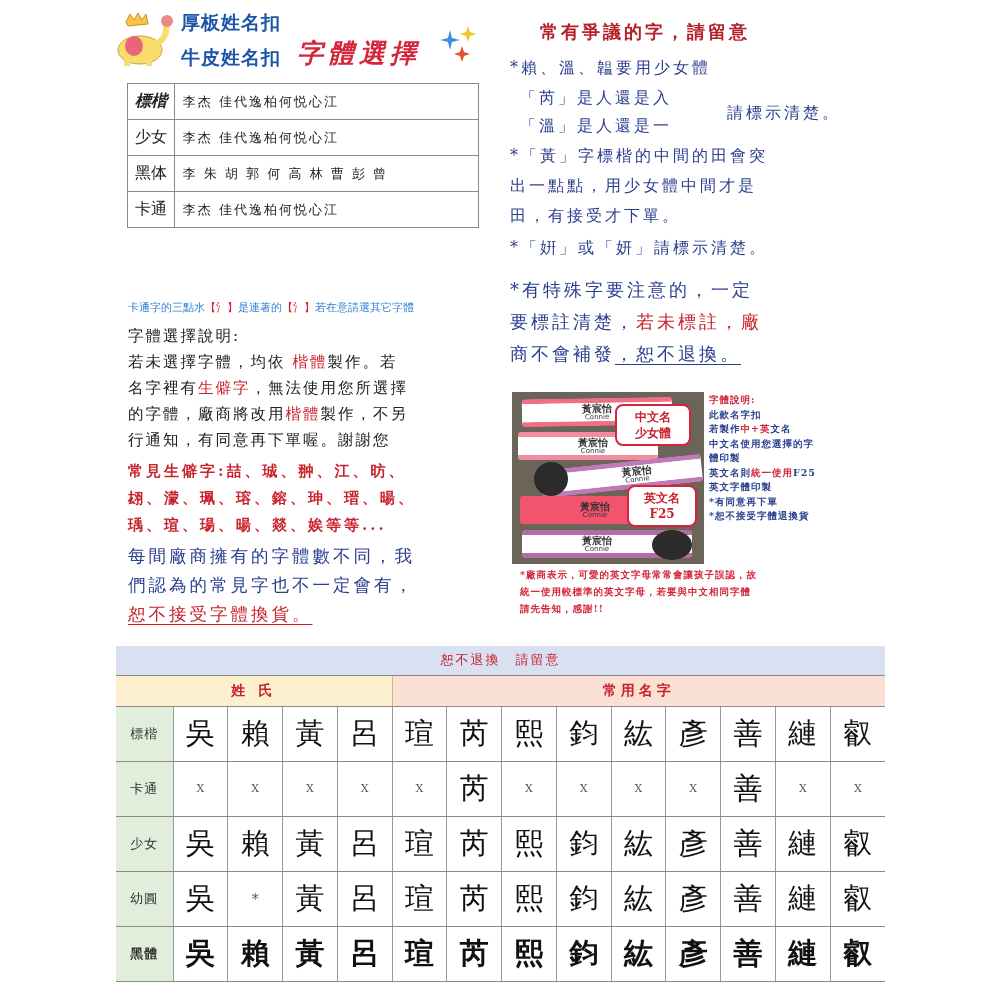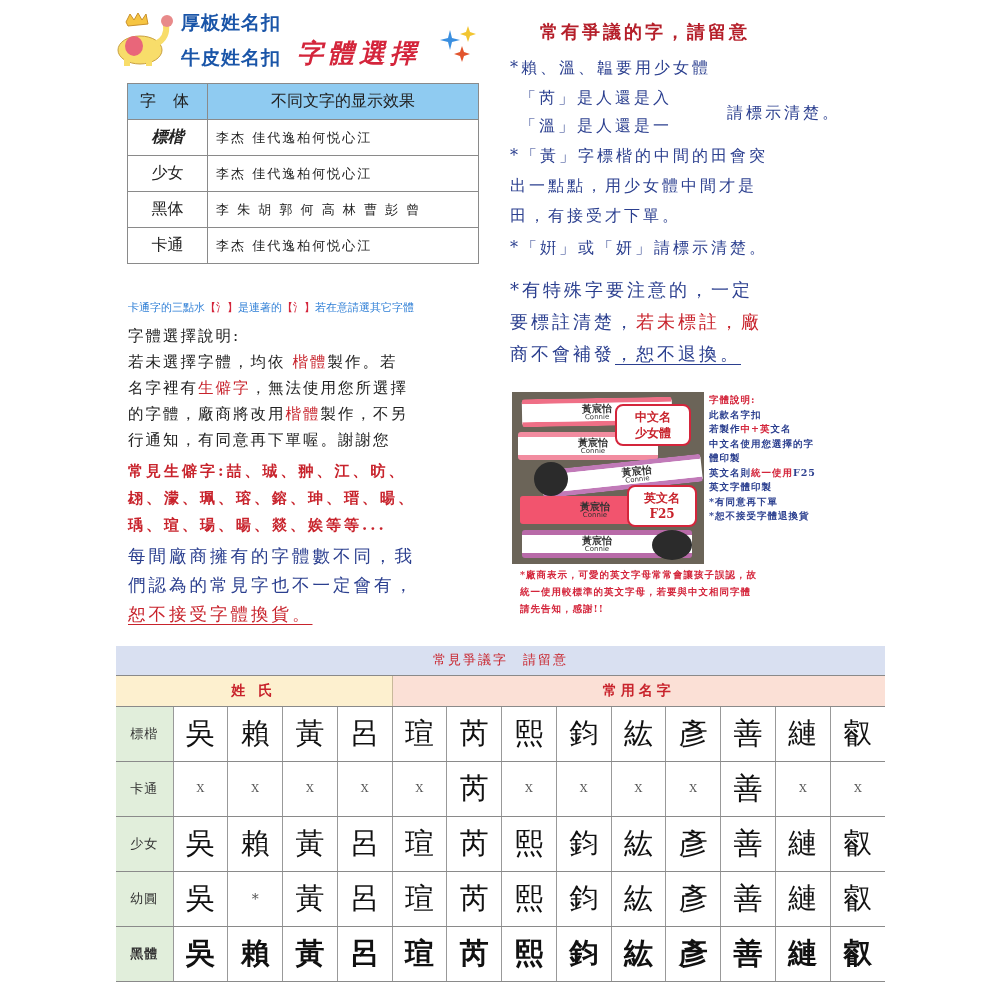--- a/index.html
+++ b/index.html
@@ -84,24 +84,20 @@
 <div id="hdr2" class="abs hdr-line">牛皮姓名扣</div>
 <div id="hdr-title" class="abs">字體選擇</div>
 <svg id="sparkles" class="abs" viewBox="0 0 40 40">
   <path d="M10,4 L12,12 L20,14 L12,16 L10,24 L8,16 L0,14 L8,12 Z" fill="#3a8fe0"></path>
   <path d="M28,0 L30,6 L36,8 L30,10 L28,16 L26,10 L20,8 L26,6 Z" fill="#f2c531"></path>
   <path d="M22,20 L24,26 L30,28 L24,30 L22,36 L20,30 L14,28 L20,26 Z" fill="#e2542d"></path>
 </svg>
 
 <table id="font-table" class="abs">
   <tbody>
-      <tr>
-    <th class="c1">字 体</th>
-    <th>不同文字的显示效果</th>
-  </tr>
   <tr>
     <td class="c1 italicbold">標楷</td>
     <td class="c2 serif">李杰 佳代逸柏何悦心江</td>
   </tr>
   <tr>
     <td class="c1">少女</td>
     <td class="c2">李杰 佳代逸柏何悦心江</td>
   </tr>
   <tr>
     <td class="c1">黑体</td>
@@ -201,21 +197,21 @@
       <col>
       <col>
       <col>
       <col>
       <col>
       <col>
       <col>
   </colgroup>
   <tbody>
       <tr class="title">
-    <td colspan="14">常見爭議字　請留意</td>
+    <td colspan="14">恕不退換　請留意</td>
   </tr>
   <tr class="groups">
     <td class="g1" colspan="5">姓 氏</td>
     <td class="g2" colspan="9">常用名字</td>
   </tr>
   <tr class="row r-kai">
         <td class="rl">標楷</td>
         <td>吳</td>
         <td>賴</td>
         <td>黃</td>

